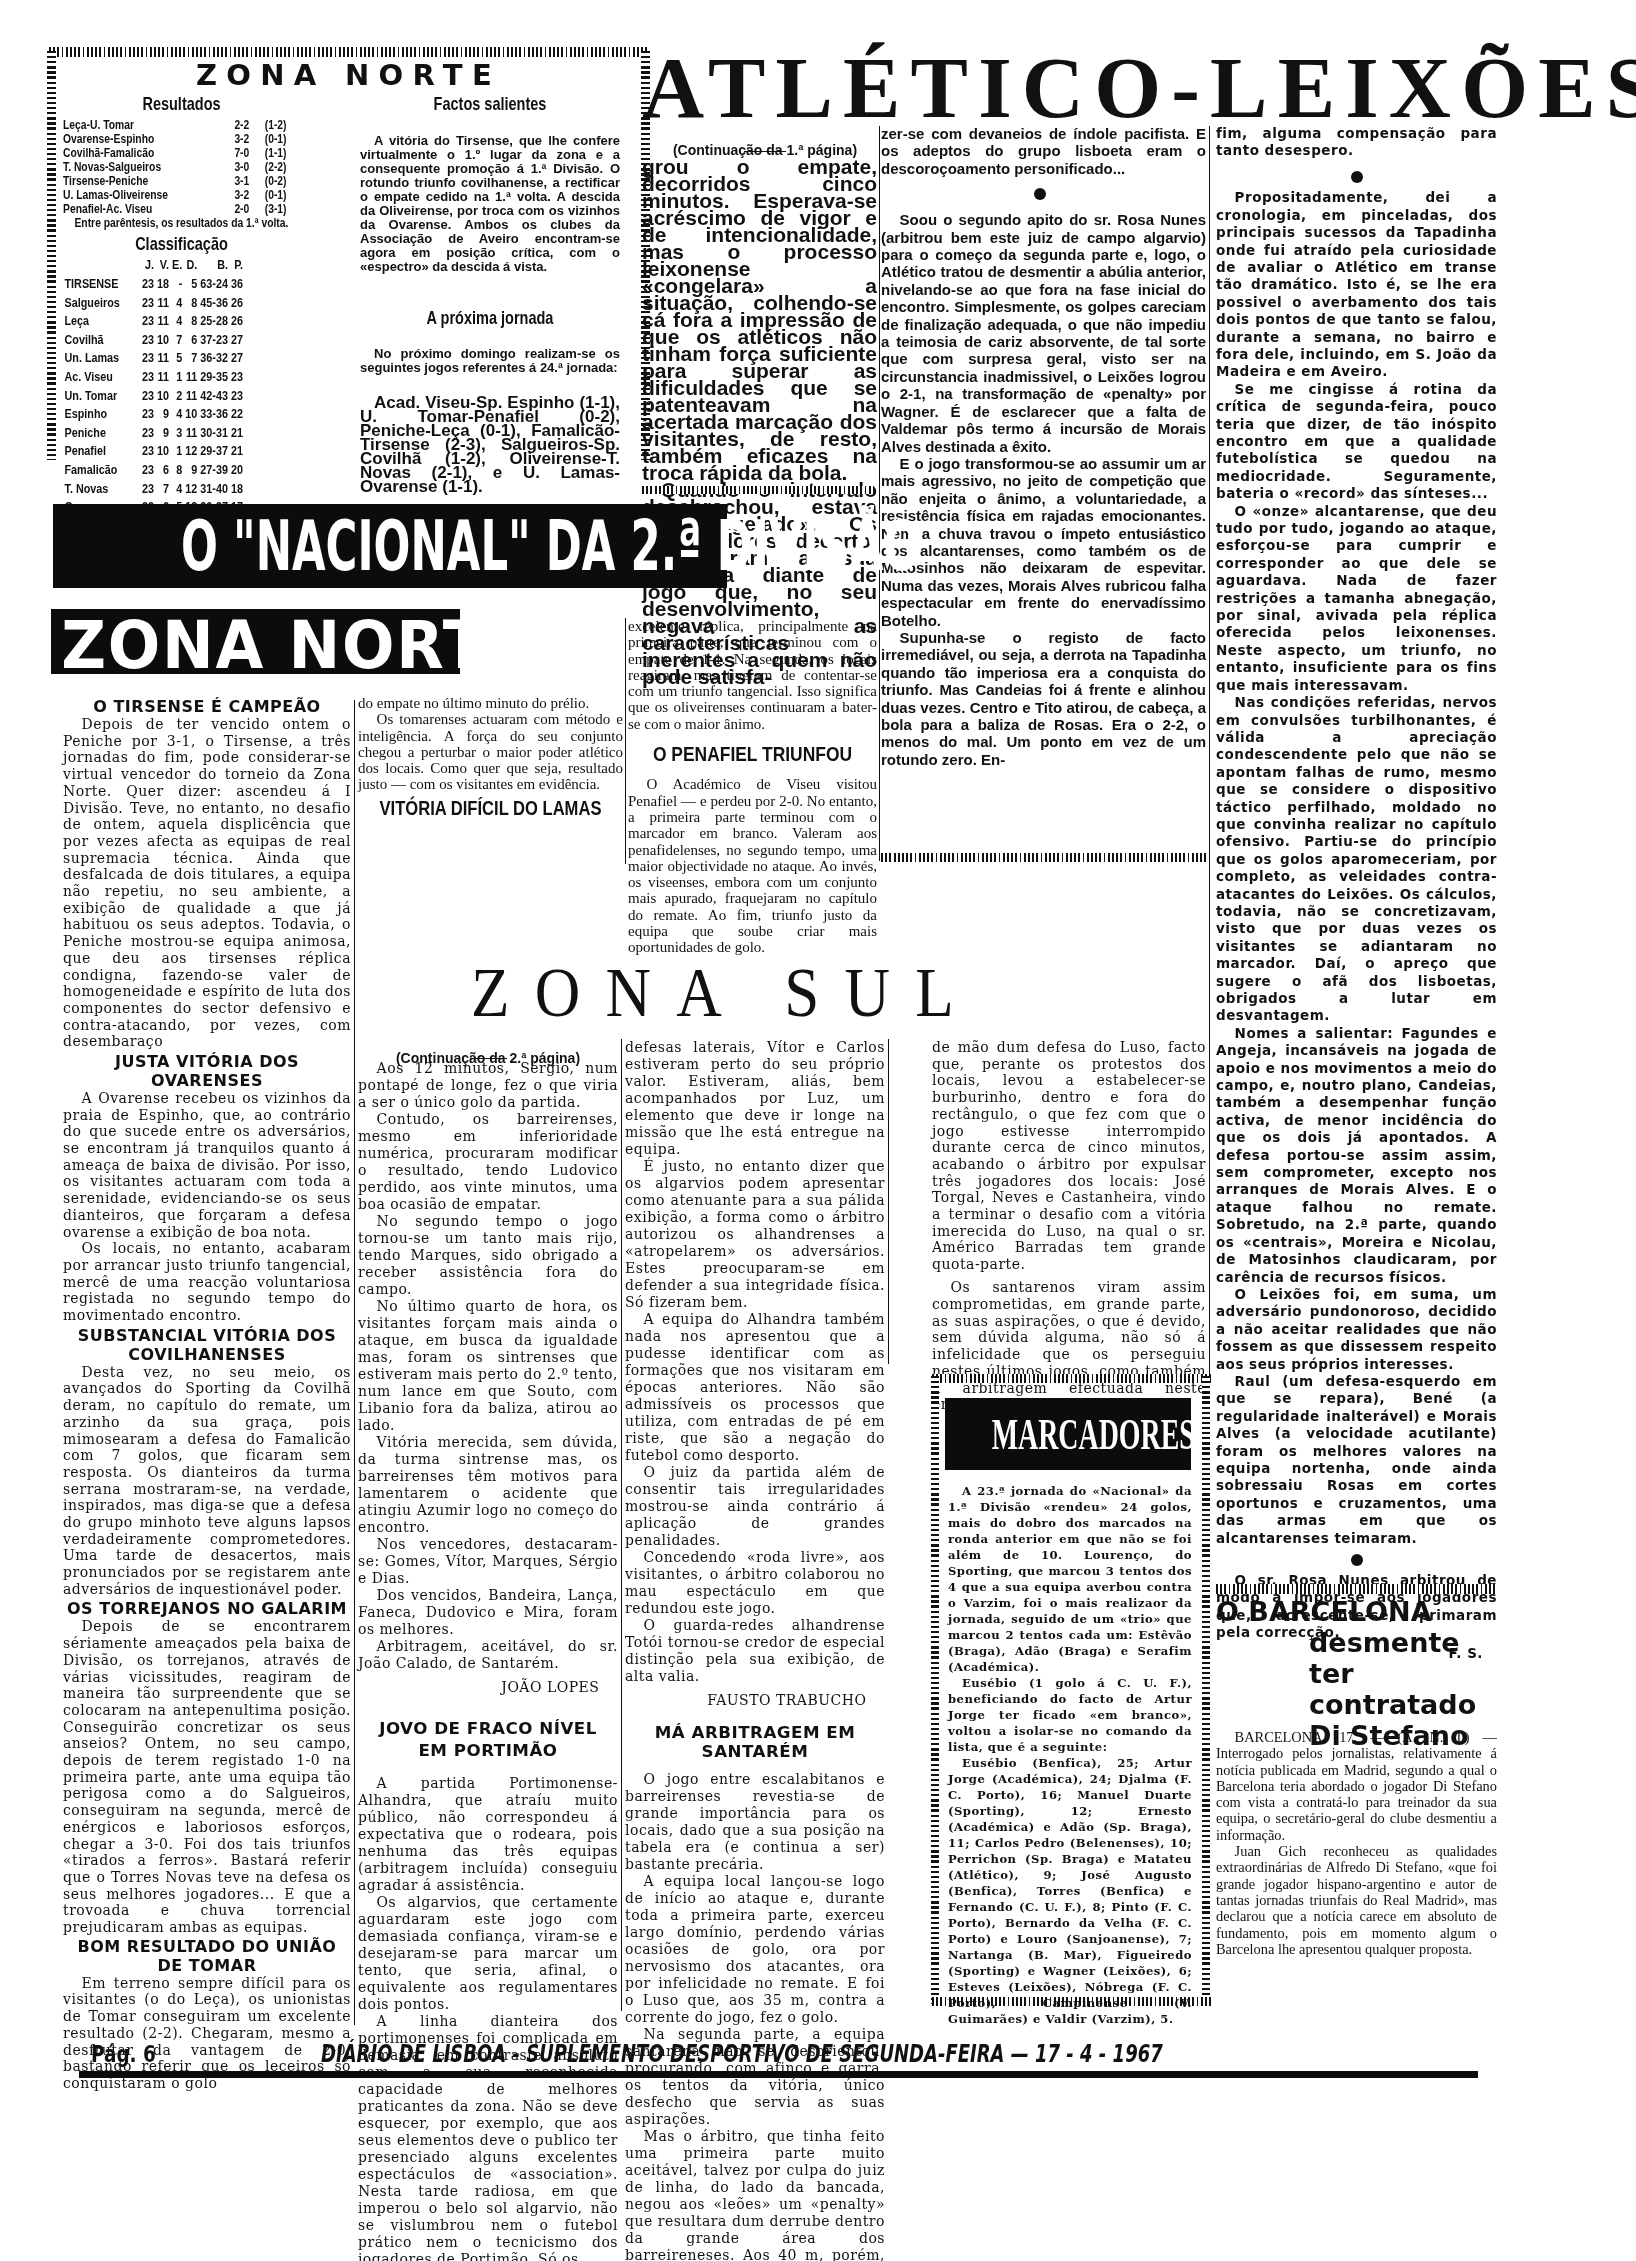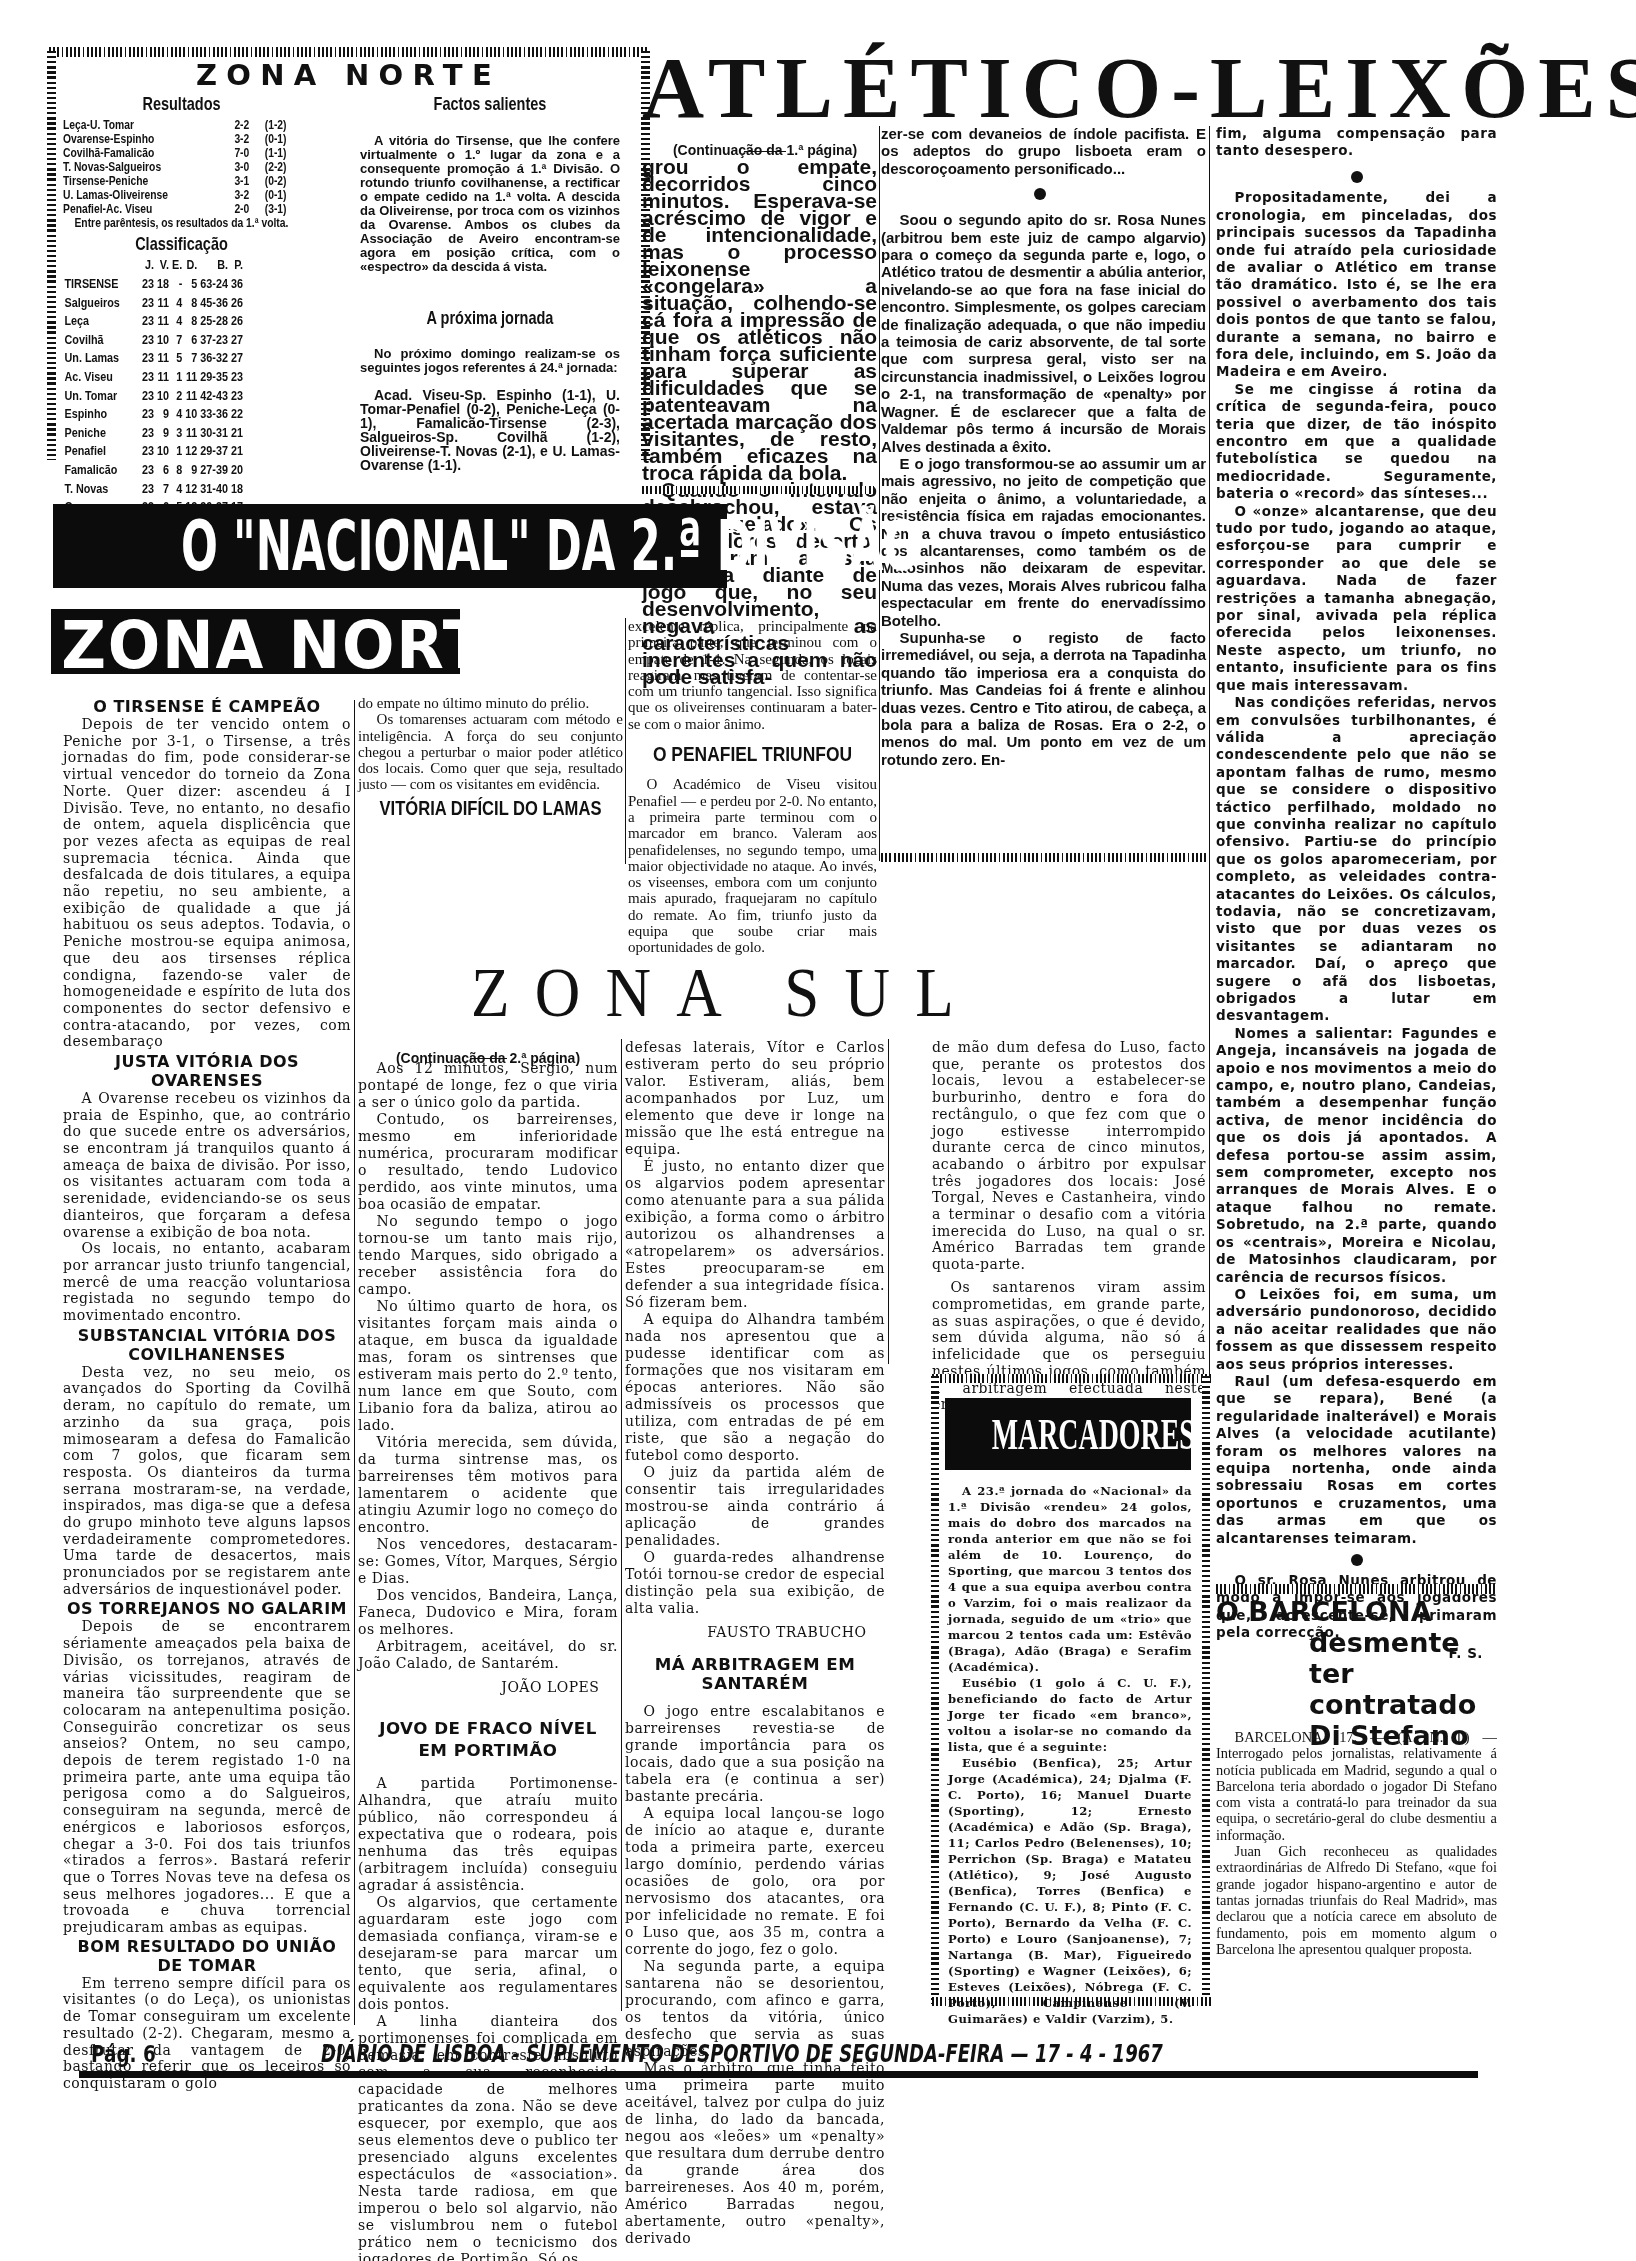--- a/index.html
+++ b/index.html
@@ -217,21 +217,21 @@
         </tr>
   </tbody>
     </table>
 </div>
 
 <div class="abs" style="left:360px;top:93px;width:260px;">
   <div class="cond-head" style="font-size:18.6px;">Factos salientes</div>
   <p style="margin-top:18.6px;font-family:'Liberation Sans',sans-serif;font-weight:bold;font-size:13px;line-height:14px;text-align:justify;text-indent:14px;">A vitória do Tirsense, que lhe confere virtualmente o 1.º lugar da zona e a consequente promoção á 1.ª Divisão. O rotundo triunfo covilhanense, a rectificar o empate cedido na 1.ª volta. A descida da Oliveirense, por troca com os vizinhos da Ovarense. Ambos os clubes da Associação de Aveiro encontram-se agora em posição crítica, com o «espectro» da descida á vista.</p>
   <div class="cond-head" style="font-size:18.6px;margin-top:33px;">A próxima jornada</div>
   <p style="margin-top:18.6px;font-family:'Liberation Sans',sans-serif;font-weight:bold;font-size:13px;line-height:14px;text-align:justify;text-indent:14px;">No próximo domingo realizam-se os seguintes jogos referentes á 24.ª jornada:</p>
-  <p style="margin-top:13px;font-family:'Liberation Sans',sans-serif;font-weight:bold;font-size:14px;line-height:14px;text-align:justify;text-indent:14px;">Acad. Viseu-Sp. Espinho (1-1), U. Tomar-Penafiel (0-2), Peniche-Leça (0-1), Famalicão-Tirsense (2-3), Salgueiros-Sp. Covilhã (1-2), Oliveirense-T. Novas (2-1), e U. Lamas-Ovarense (1-1).</p>
+  <p style="margin-top:21px;font-family:'Liberation Sans',sans-serif;font-weight:bold;font-size:17px;line-height:14px;text-align:justify;text-indent:14px;">Acad. Viseu-Sp. Espinho (1-1), U. Tomar-Penafiel (0-2), Peniche-Leça (0-1), Famalicão-Tirsense (2-3), Salgueiros-Sp. Covilhã (1-2), Oliveirense-T. Novas (2-1), e U. Lamas-Ovarense (1-1).</p>
 </div>
 
 <div class="abs serif" style="left:642px;top:49px;width:976px;font-size:86px;font-weight:bold;letter-spacing:10.2px;line-height:79px;white-space:nowrap;">ATLÉTICO-LEIXÕES</div>
 
 <div class="abs cond" style="left:649px;top:126px;width:232px;text-align:center;font-size:14px;font-weight:bold;">(Continuação da 1.ª página)</div>
 <div class="abs" style="left:744px;top:151px;width:42px;height:1.4px;background:#111;"></div>
 
 <div class="abs body-bold" style="left:642px;top:158px;width:235px;font-size:21px;line-height:17px;">
   <p style="text-indent:0;">grou o empate, decorridos cinco minutos. Esperava-se acréscimo de vigor e de intencionalidade, mas o processo leixonense «congelara» a situação, colhendo-se cá fora a impressão de que os atléticos não tinham força suficiente para superar as dificuldades que se patenteavam na acertada marcação dos visitantes, de resto, também eficazes na troca rápida da bola.</p>
   <p>Quando o intervalo desabrochou, estava tudo «gelado». Os espectadores, decerto, estranharam a sua presença diante de jogo que, no seu desenvolvimento, negava as características inerentes a quem não pode satisfa-</p>
@@ -333,20 +333,21 @@
   <p>A linha dianteira dos portimonenses foi complicada em demasia, em contraste absoluto com a sua reconhecida capacidade de melhores praticantes da zona. Não se deve esquecer, por exemplo, que aos seus elementos deve o publico ter presenciado alguns excelentes espectáculos de «association». Nesta tarde radiosa, em que imperou o belo sol algarvio, não se vislumbrou nem o futebol prático nem o tecnicismo dos jogadores de Portimão. Só os</p>
 </div>
 
 <div class="vrule" style="left:621px;top:1039px;height:972px;width:1.4px;"></div>
 
 <div class="abs mono-serif" style="left:625px;top:1039px;width:260px;font-size:14px;line-height:17px;">
   <p style="text-indent:0;">defesas laterais, Vítor e Carlos estiveram perto do seu próprio valor. Estiveram, aliás, bem acompanhados por Luz, um elemento que deve ir longe na missão que lhe está entregue na equipa.</p>
   <p>É justo, no entanto dizer que os algarvios podem apresentar como atenuante para a sua pálida exibição, a forma como o árbitro autorizou os alhandrenses a «atropelarem» os adversários. Estes preocuparam-se em defender a sua integridade física. Só fizeram bem.</p>
   <p>A equipa do Alhandra também nada nos apresentou que a pudesse identificar com as formações que nos visitaram em épocas anteriores. Não são admissíveis os processos que utiliza, com entradas de pé em riste, que são a negação do futebol como desporto.</p>
   <p>O juiz da partida além de consentir tais irregularidades mostrou-se ainda contrário á aplicação de grandes penalidades.</p>
+  <p>Concedendo «roda livre», aos visitantes, o árbitro colaborou no mau espectáculo em que redundou este jogo.</p>
   <p>O guarda-redes alhandrense Totói tornou-se credor de especial distinção pela sua exibição, de alta valia.</p>
   <div style="text-align:right;padding-right:18.6px;margin-top:6.5px;">FAUSTO TRABUCHO</div>
   <div class="sub-head" style="font-size:16.7px;margin:14px 28px 9.3px;line-height:19.5px;">MÁ ARBITRAGEM EM SANTARÉM</div>
   <p>O jogo entre escalabitanos e barreirenses revestia-se de grande importância para os locais, dado que a sua posição na tabela era (e continua a ser) bastante precária.</p>
   <p>A equipa local lançou-se logo de início ao ataque e, durante toda a primeira parte, exerceu largo domínio, perdendo várias ocasiões de golo, ora por nervosismo dos atacantes, ora por infelicidade no remate. E foi o Luso que, aos 35 m, contra a corrente do jogo, fez o golo.</p>
   <p>Na segunda parte, a equipa santarena não se desorientou, procurando, com afinco e garra, os tentos da vitória, único desfecho que servia as suas aspirações.</p>
   <p>Mas o árbitro, que tinha feito uma primeira parte muito aceitável, talvez por culpa do juiz de linha, do lado da bancada, negou aos «leões» um «penalty» que resultara dum derrube dentro da grande área dos barreireneses. Aos 40 m, porém, Américo Barradas negou, abertamente, outro «penalty», derivado</p>
 </div>
 
 <div class="vrule" style="left:888px;top:1039px;height:325px;width:1.4px;"></div>

